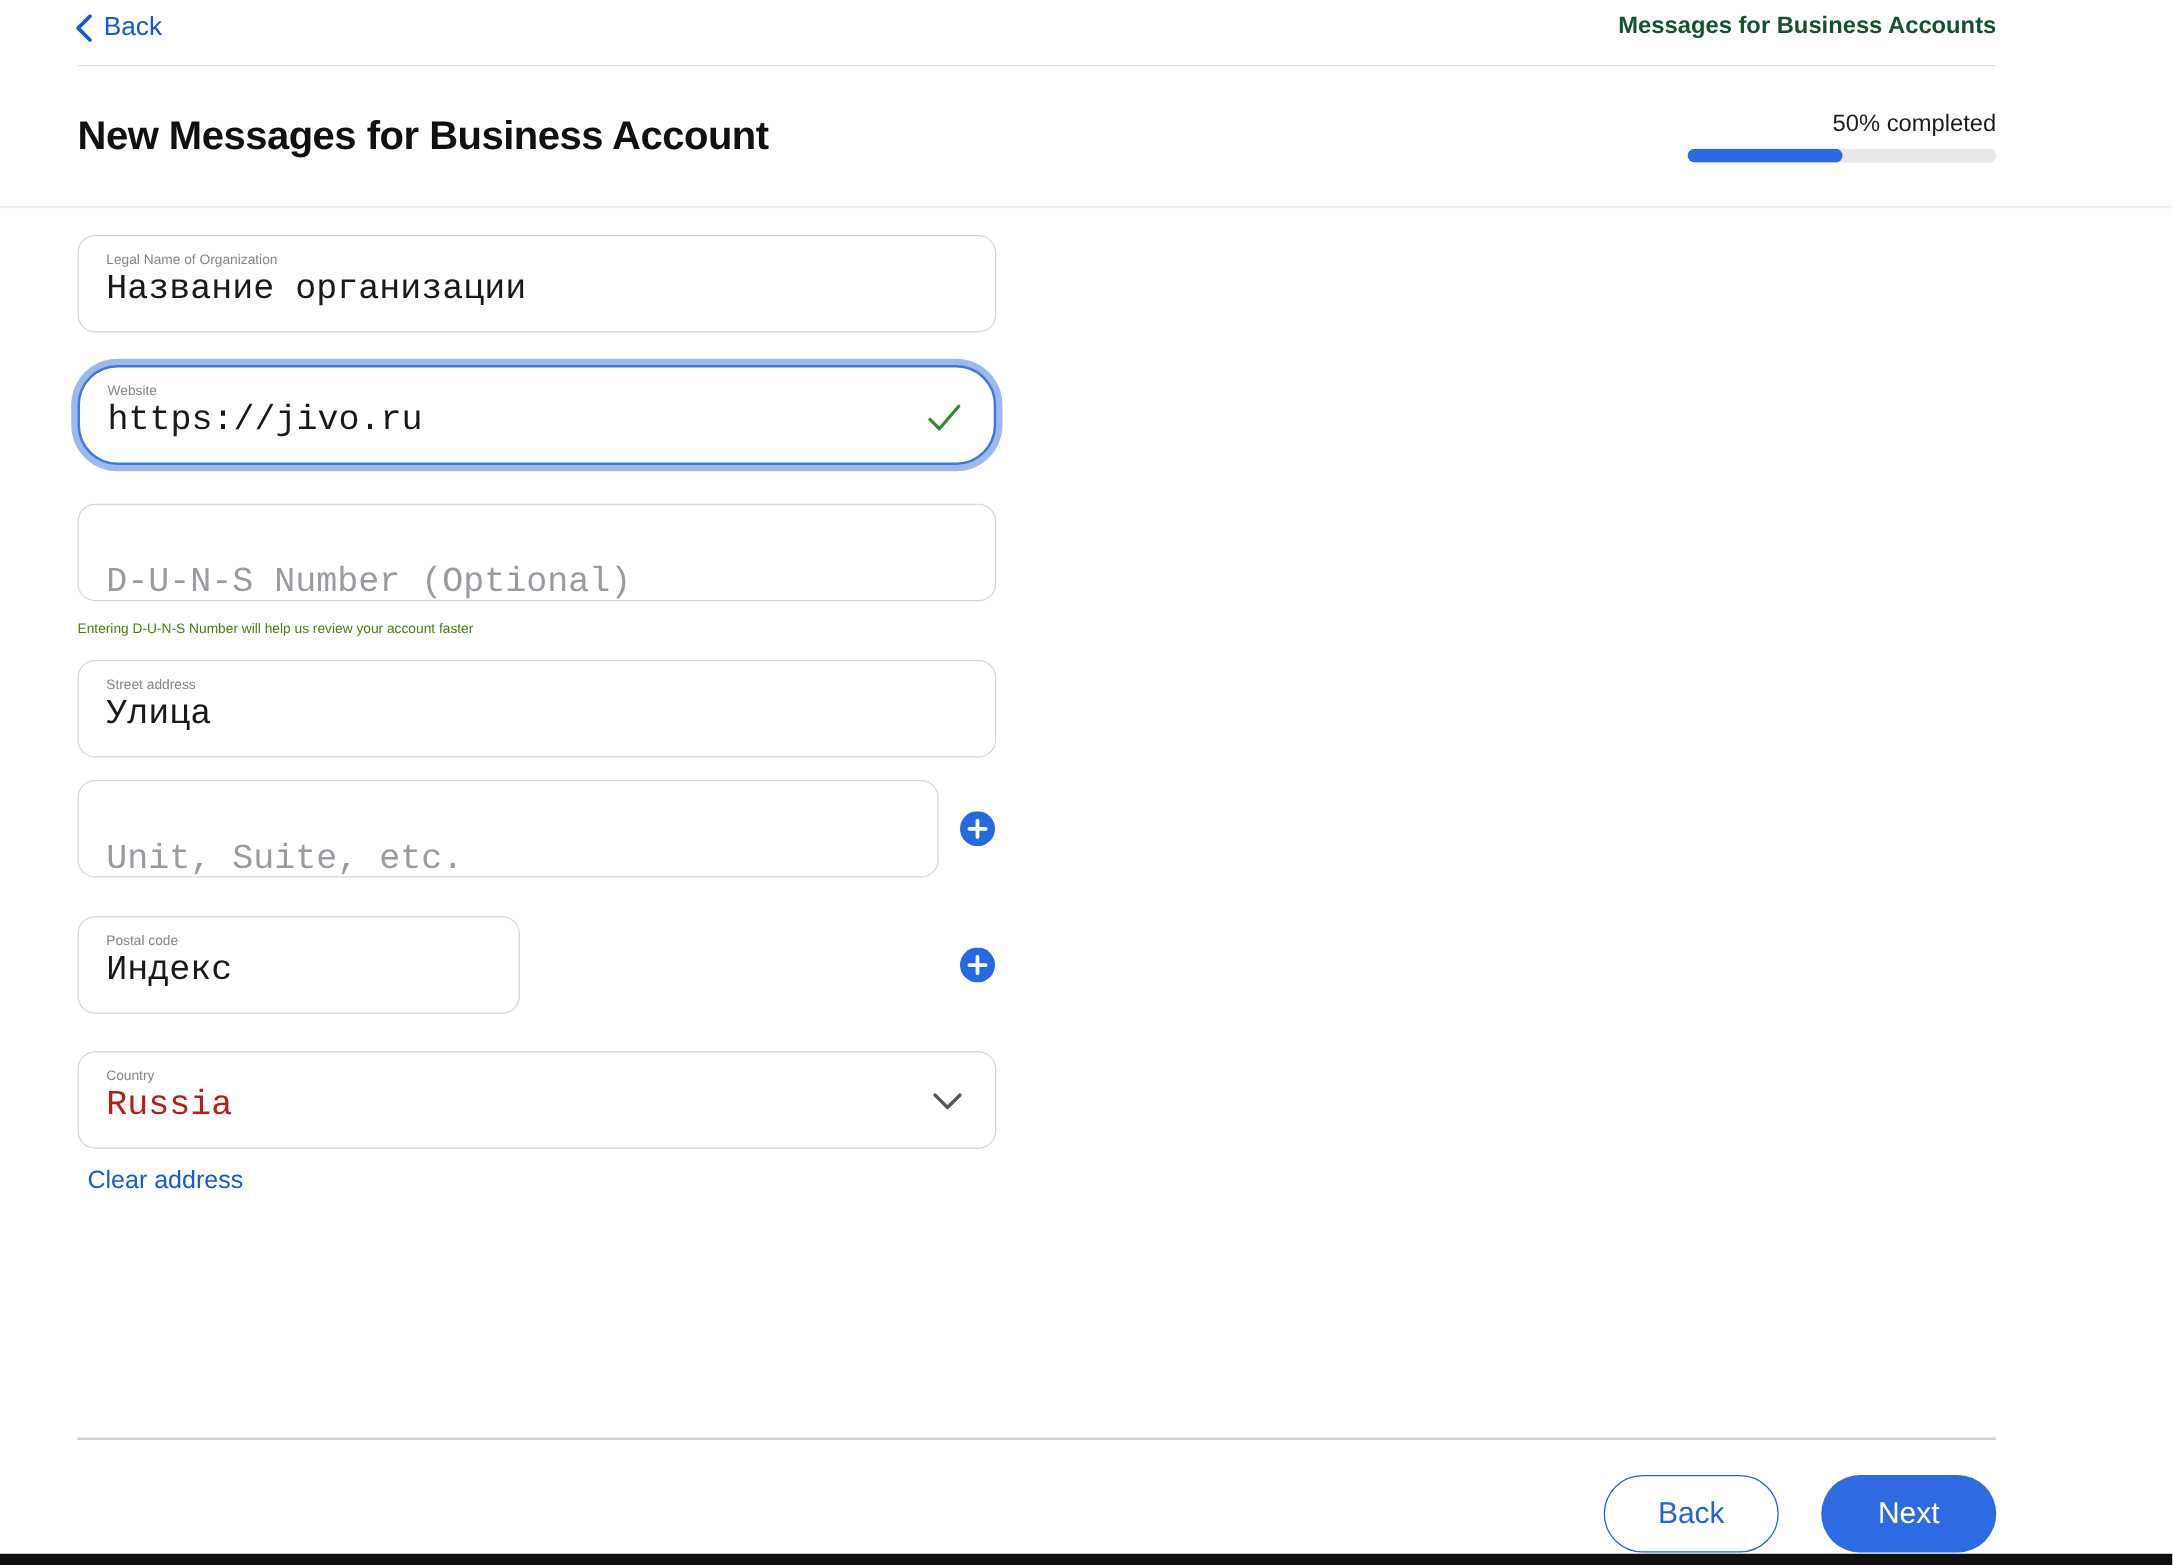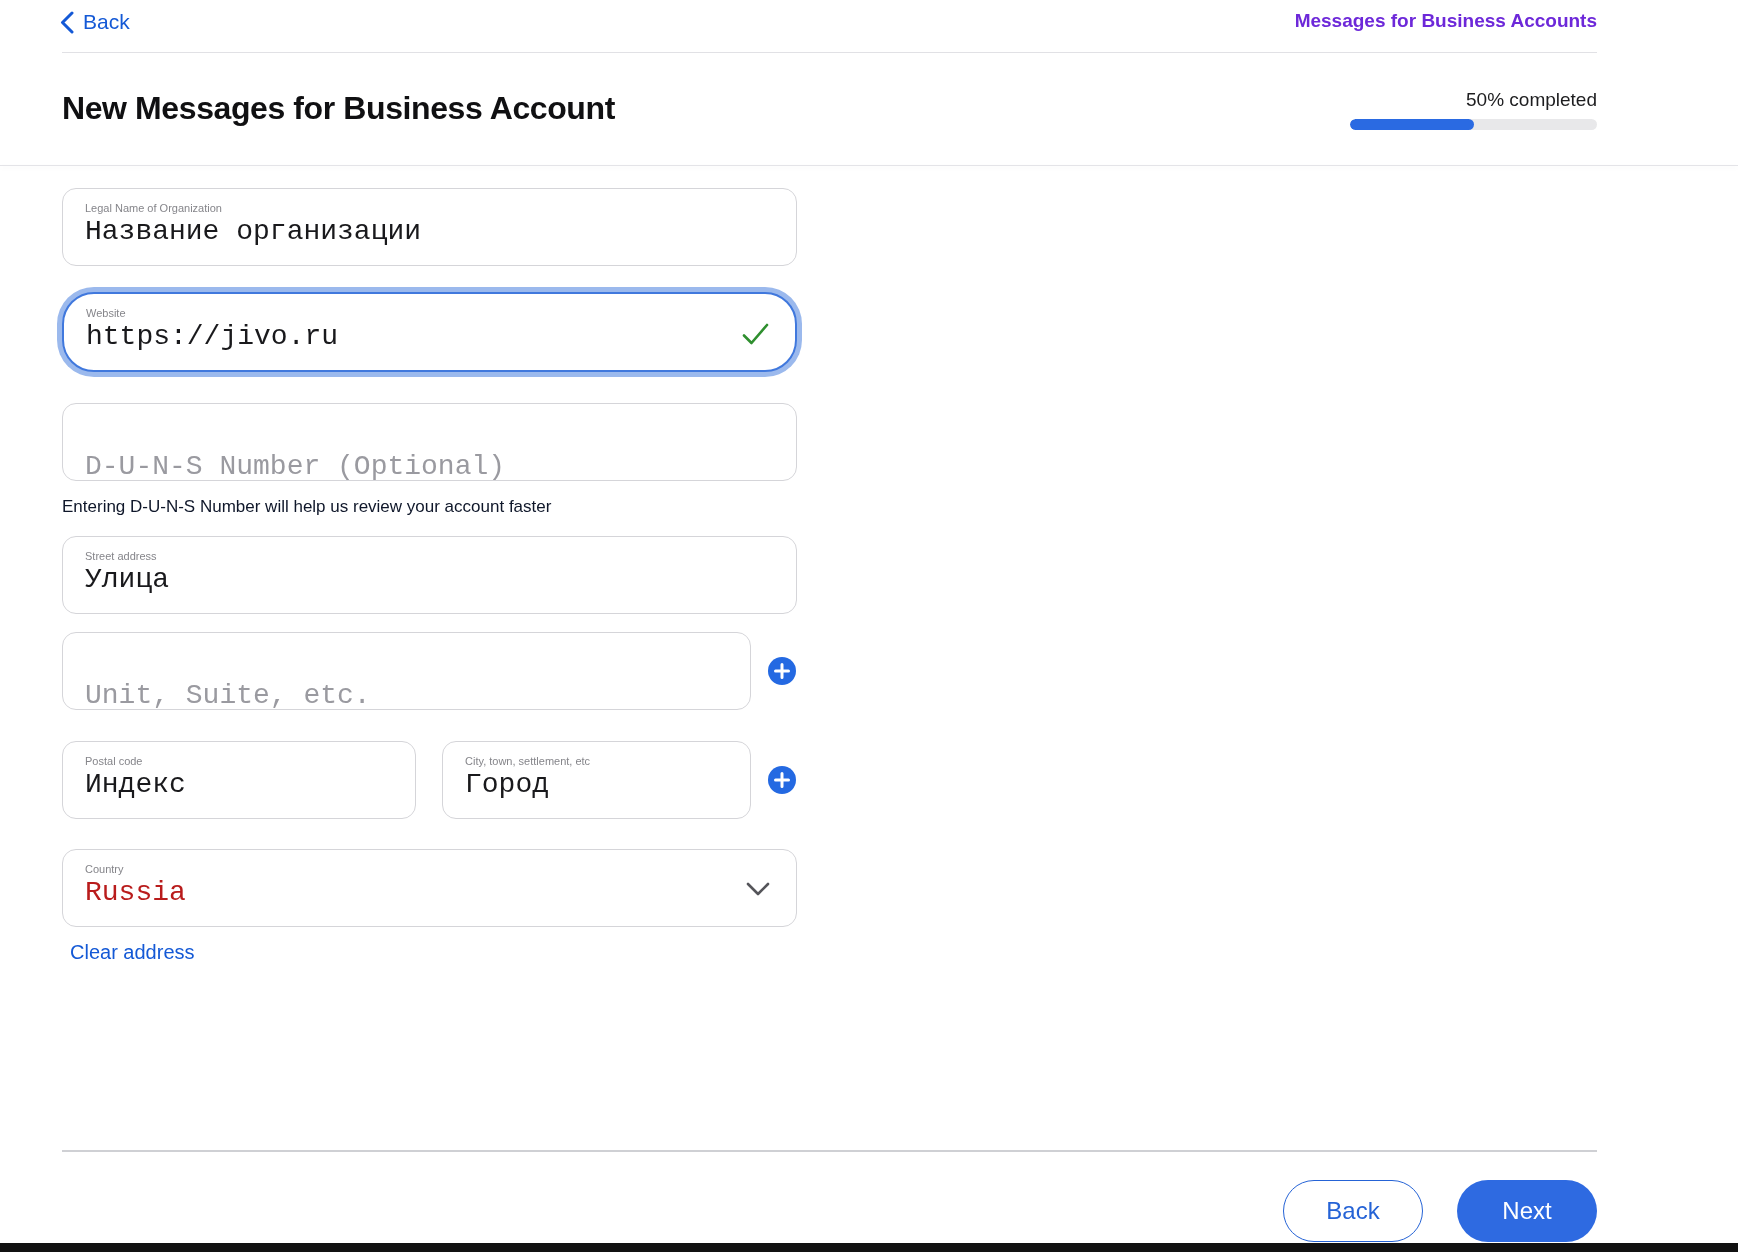--- a/index.html
+++ b/index.html
@@ -13,21 +13,21 @@
   }
 
   
   .back-link {
     position:absolute; left:60px; top:10px;
     display:flex; align-items:center; gap:9px;
     color:#1459d6; text-decoration:none; font-size:21px; cursor:pointer;
   }
   .topbar-title {
     position:absolute; right:141px; top:10px;
-    font-size:19px; font-weight:bold; color:#6d28d9;
+    font-size:19px; font-weight:bold; color:#14532d;
   }
   .divider-top {
     position:absolute; left:62px; top:52px; width:1535px; height:1px;
     background:#e1e1e5;
   }
 
   
   .page-heading {
     position:absolute; left:62px; top:90px;
     font-size:32px; font-weight:bold; letter-spacing:-0.4px; color:#101012;
@@ -62,21 +62,21 @@
     font-family:Liberation Mono, monospace; font-size:28px; color:#19191c;
     width:92%; height:28px; padding:0;
   }
   .f-input::placeholder { color:#9a9aa0; opacity:1; }
   .field.no-label { display:flex; align-items:flex-end; padding-top:0; }
   .field.focused {
     border:2px solid #4078dd; border-radius:32px; height:80px;
     box-shadow:0 0 0 5px #9bb9ed;
   }
   .check-icon { position:absolute; right:26px; top:29px; line-height:0; }
-  .helper-text { margin-top:16px; font-size:17px; color:#0f172a; }
+  .helper-text { margin-top:16px; font-size:11px; color:#4d7c0f; }
   .row { position:relative; }
   .row-flex { display:flex; gap:26px;align-items:center; }
   .plus-btn {
     position:absolute; left:706px; top:25px;
     width:28px; height:28px; border:none; background:transparent;
     padding:0; cursor:pointer; line-height:0;
   }
   .chevron-icon { position:absolute; top:32px; line-height:0; }
   .chevron-state { right:24px; }
   .chevron-country { right:26px; }
@@ -183,24 +183,20 @@
     </button>
   </div>
 
   
   <div class="row mt-f6">
     <div class="row-flex">
       <div class="field" style="width:354px;">
         <label class="f-label">Postal code</label>
         <input class="f-input" value="Индекс" style="">
       </div>
-      <div class="field" style="width:309px;">
-        <label class="f-label">City, town, settlement, etc</label>
-        <input class="f-input" value="Город" style="">
-      </div>
     </div>
     <button class="plus-btn">
       <span style="line-height:0;">
         <svg width="28" height="28" viewBox="0 0 28 28">
             <circle cx="14" cy="14" r="14" fill="#2469e2"></circle>
             <path d="M14 7.5v13M7.5 14h13" stroke="#ffffff" stroke-width="3" stroke-linecap="round"></path>
           </svg>
       </span>
     </button>
   </div>

